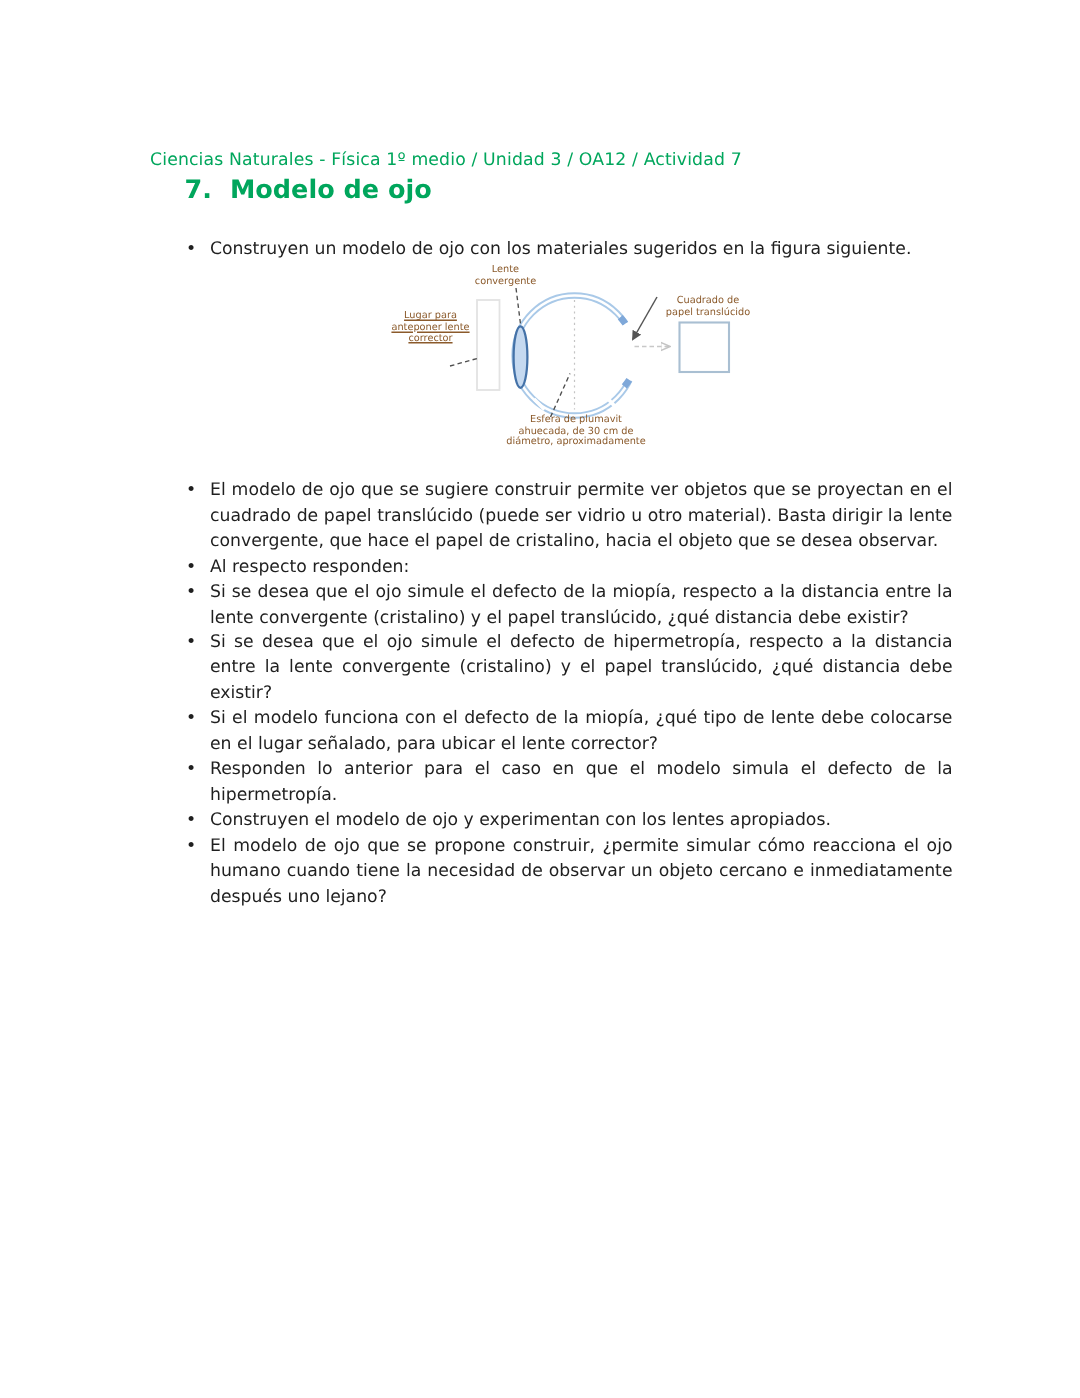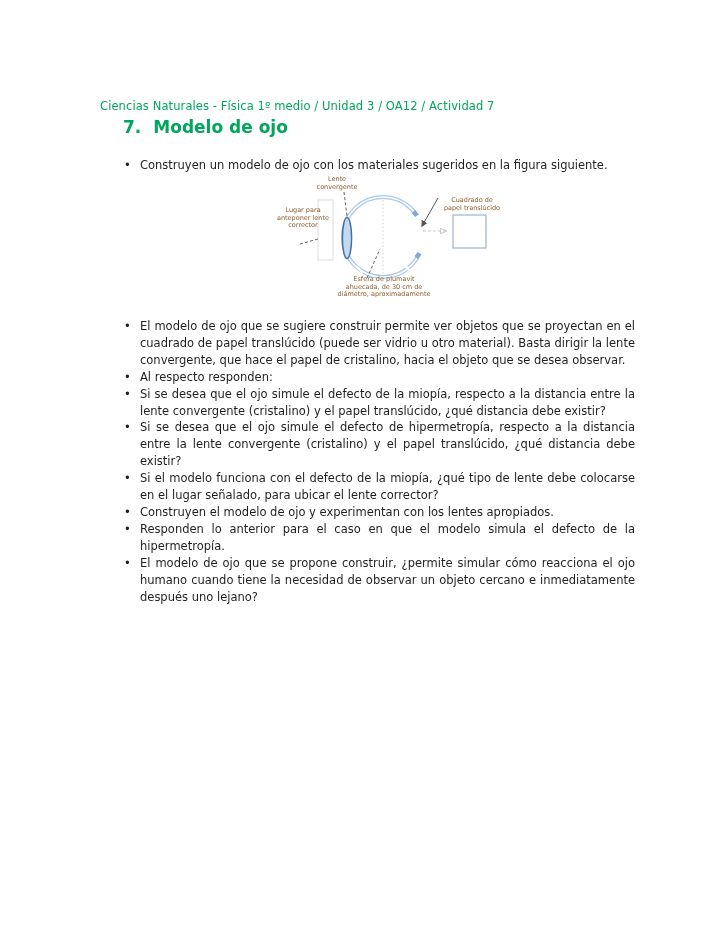--- a/index.html
+++ b/index.html
@@ -34,21 +34,21 @@
     position:absolute;left:250px;top:172px;width:250px;height:140px;
     overflow:visible;
   }
   .figure svg{position:absolute;left:0;top:0;overflow:visible;}
   .fig-label{
     position:absolute;font-size:6.5px;line-height:7.6px;
     color:#8B5A2B;text-align:center;
   }
   #lbl-lens{left:60px;top:4px;width:54px;text-align:center;}
   #lbl-screen{left:192px;top:5px;width:60px;margin-top:20px;}
-  #lbl-corrector{left:24px;top:35px;width:58px;}
+  #lbl-corrector{left:8px;top:35px;width:58px;text-decoration:underline;}
   #lbl-sphere{left:87px;top:104px;width:94px;}
 </style>
 </head>
 <body>
 
 <div class="breadcrumb">Ciencias Naturales - Física 1º medio / Unidad 3 / OA12 / Actividad 7</div>
 
 <div class="section-title">
   <span class="num">7.</span><span>Modelo de ojo</span>
 </div>
@@ -101,16 +101,16 @@
   <div class="fig-label" id="lbl-corrector">Lugar para anteponer lente corrector</div>
   <div class="fig-label" id="lbl-sphere">Esfera de plumavit ahuecada, de 30 cm de diámetro, aproximadamente</div>
 </div>
 
 <ul class="doc-list" id="list2">
   <li>El modelo de ojo que se sugiere construir permite ver objetos que se proyectan en el cuadrado de papel translúcido (puede ser vidrio u otro material). Basta dirigir la lente convergente, que hace el papel de cristalino, hacia el objeto que se desea observar.</li>
   <li>Al respecto responden:</li>
   <li>Si se desea que el ojo simule el defecto de la miopía, respecto a la distancia entre la lente convergente (cristalino) y el papel translúcido, ¿qué distancia debe existir?</li>
   <li>Si se desea que el ojo simule el defecto de hipermetropía, respecto a la distancia entre la lente convergente (cristalino) y el papel translúcido, ¿qué distancia debe existir?</li>
   <li>Si el modelo funciona con el defecto de la miopía, ¿qué tipo de lente debe colocarse en el lugar señalado, para ubicar el lente corrector?</li>
+  <li>Responden lo anterior para el caso en que el modelo simula el defecto de la hipermetropía.</li>
   <li>Construyen el modelo de ojo y experimentan con los lentes apropiados.</li>
-  <li>Responden lo anterior para el caso en que el modelo simula el defecto de la hipermetropía.</li>
   <li>El modelo de ojo que se propone construir, ¿permite simular cómo reacciona el ojo humano cuando tiene la necesidad de observar un objeto cercano e inmediatamente después uno lejano?</li>
 </ul>
 
 </body></html>

